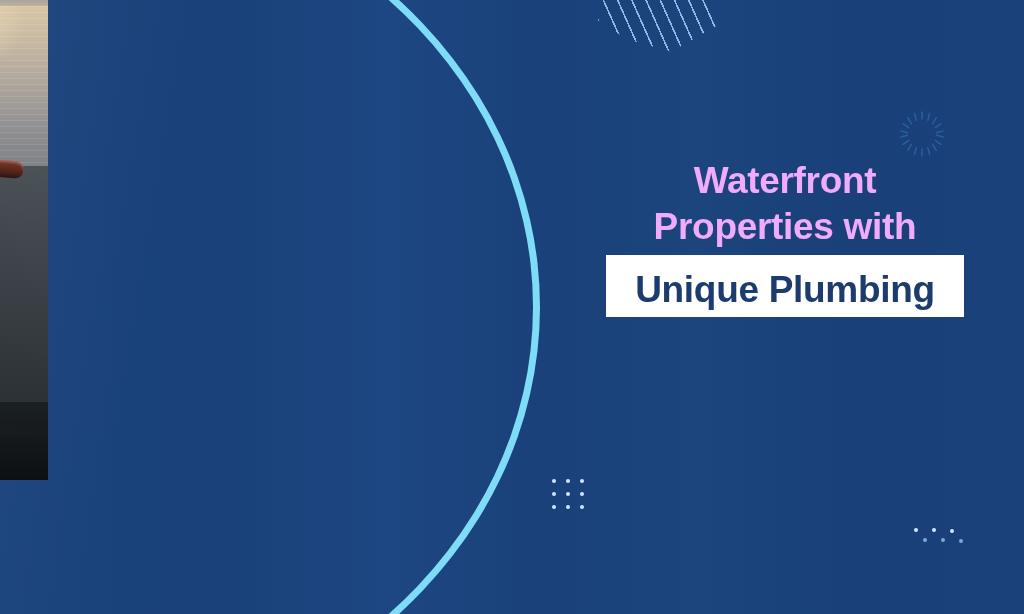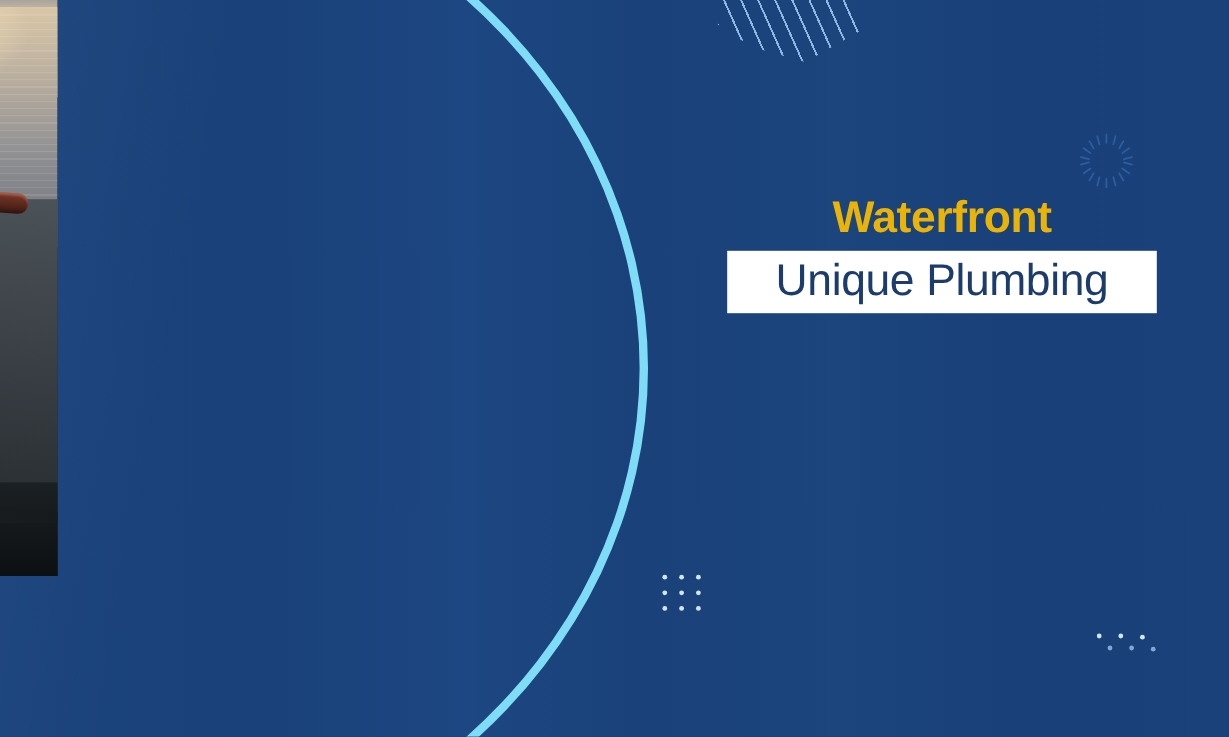--- a/index.html
+++ b/index.html
@@ -116,30 +116,30 @@
   #title-block {
     position:absolute;
     left:606px; top:158px; width:358px;
     text-align:center;
   }
   .tl {
     font-size:37px;
     line-height:46px;
     font-weight:bold;
     letter-spacing:-0.3px;
-    color:#eab308;
+    color:#f0abfc;
   }
   .tl-hl {
     background:#ffffff;
     color:#1c3c6e;
-    padding:4px 4px 7px;
+    padding:14px 4px 7px;
     margin:5px 0 4px;
     font-size:37px;
     line-height:41px;
-    font-weight:normal;
+    font-weight:bold;
     letter-spacing:-0.3px;
   }
 
   
   #decor-hatch {
     position:absolute; left:598px; top:-4px; width:118px; height:58px;
     background:repeating-linear-gradient(66deg,
         rgba(160,205,245,.85) 0 1.6px, rgba(0,0,0,0) 1.6px 13px);
     clip-path:polygon(0 0, 100% 0, 100% 52%, 62% 96%, 24% 74%, 0 42%);
   }
@@ -219,16 +219,17 @@
     <span class="dot" style="left:2px;  top:0;"></span>
     <span class="dot" style="left:20px; top:0;"></span>
     <span class="dot" style="left:38px; top:1px;"></span>
     <span class="dot dot-dim" style="left:11px; top:10px;"></span>
     <span class="dot dot-dim" style="left:29px; top:10px;"></span>
     <span class="dot dot-dim" style="left:47px; top:11px;"></span>
   </div>
 
   <div id="title-block">
     <div class="tl">Waterfront</div>
+    <div class="tl">Properties with</div>
     <div class="tl-hl">Unique Plumbing</div>
   </div>
 
 </div>
 
 </body></html>

